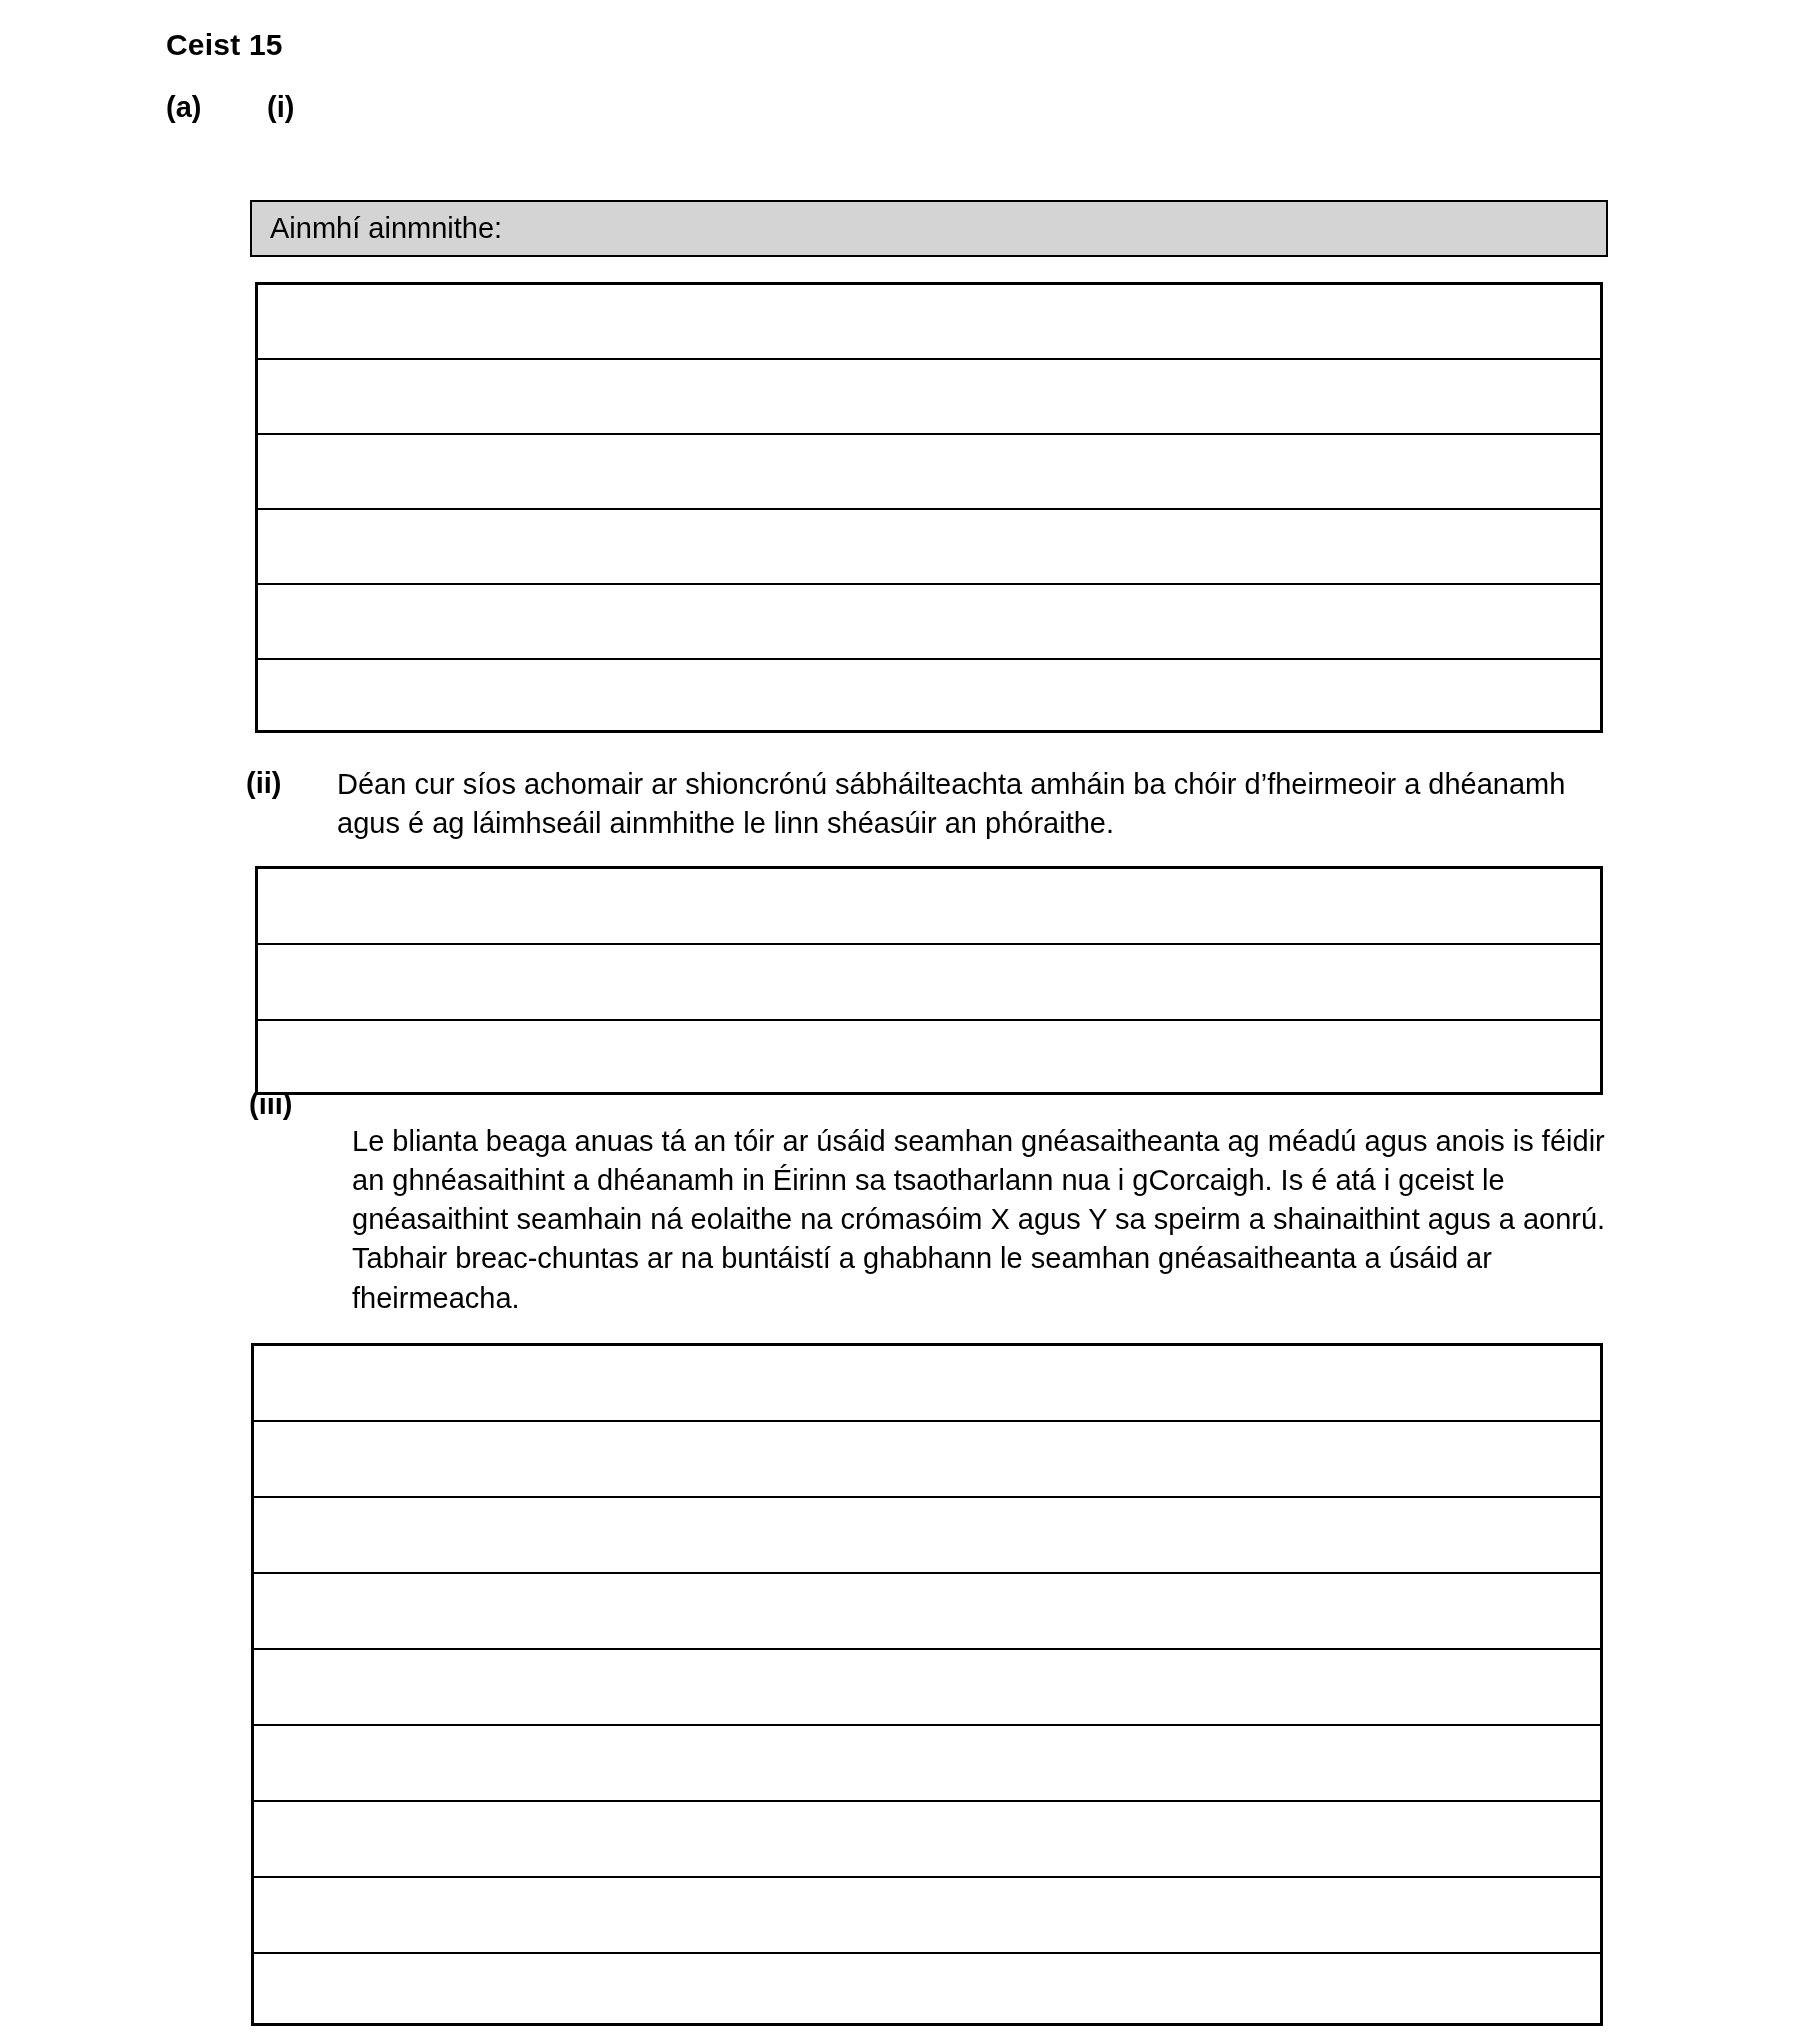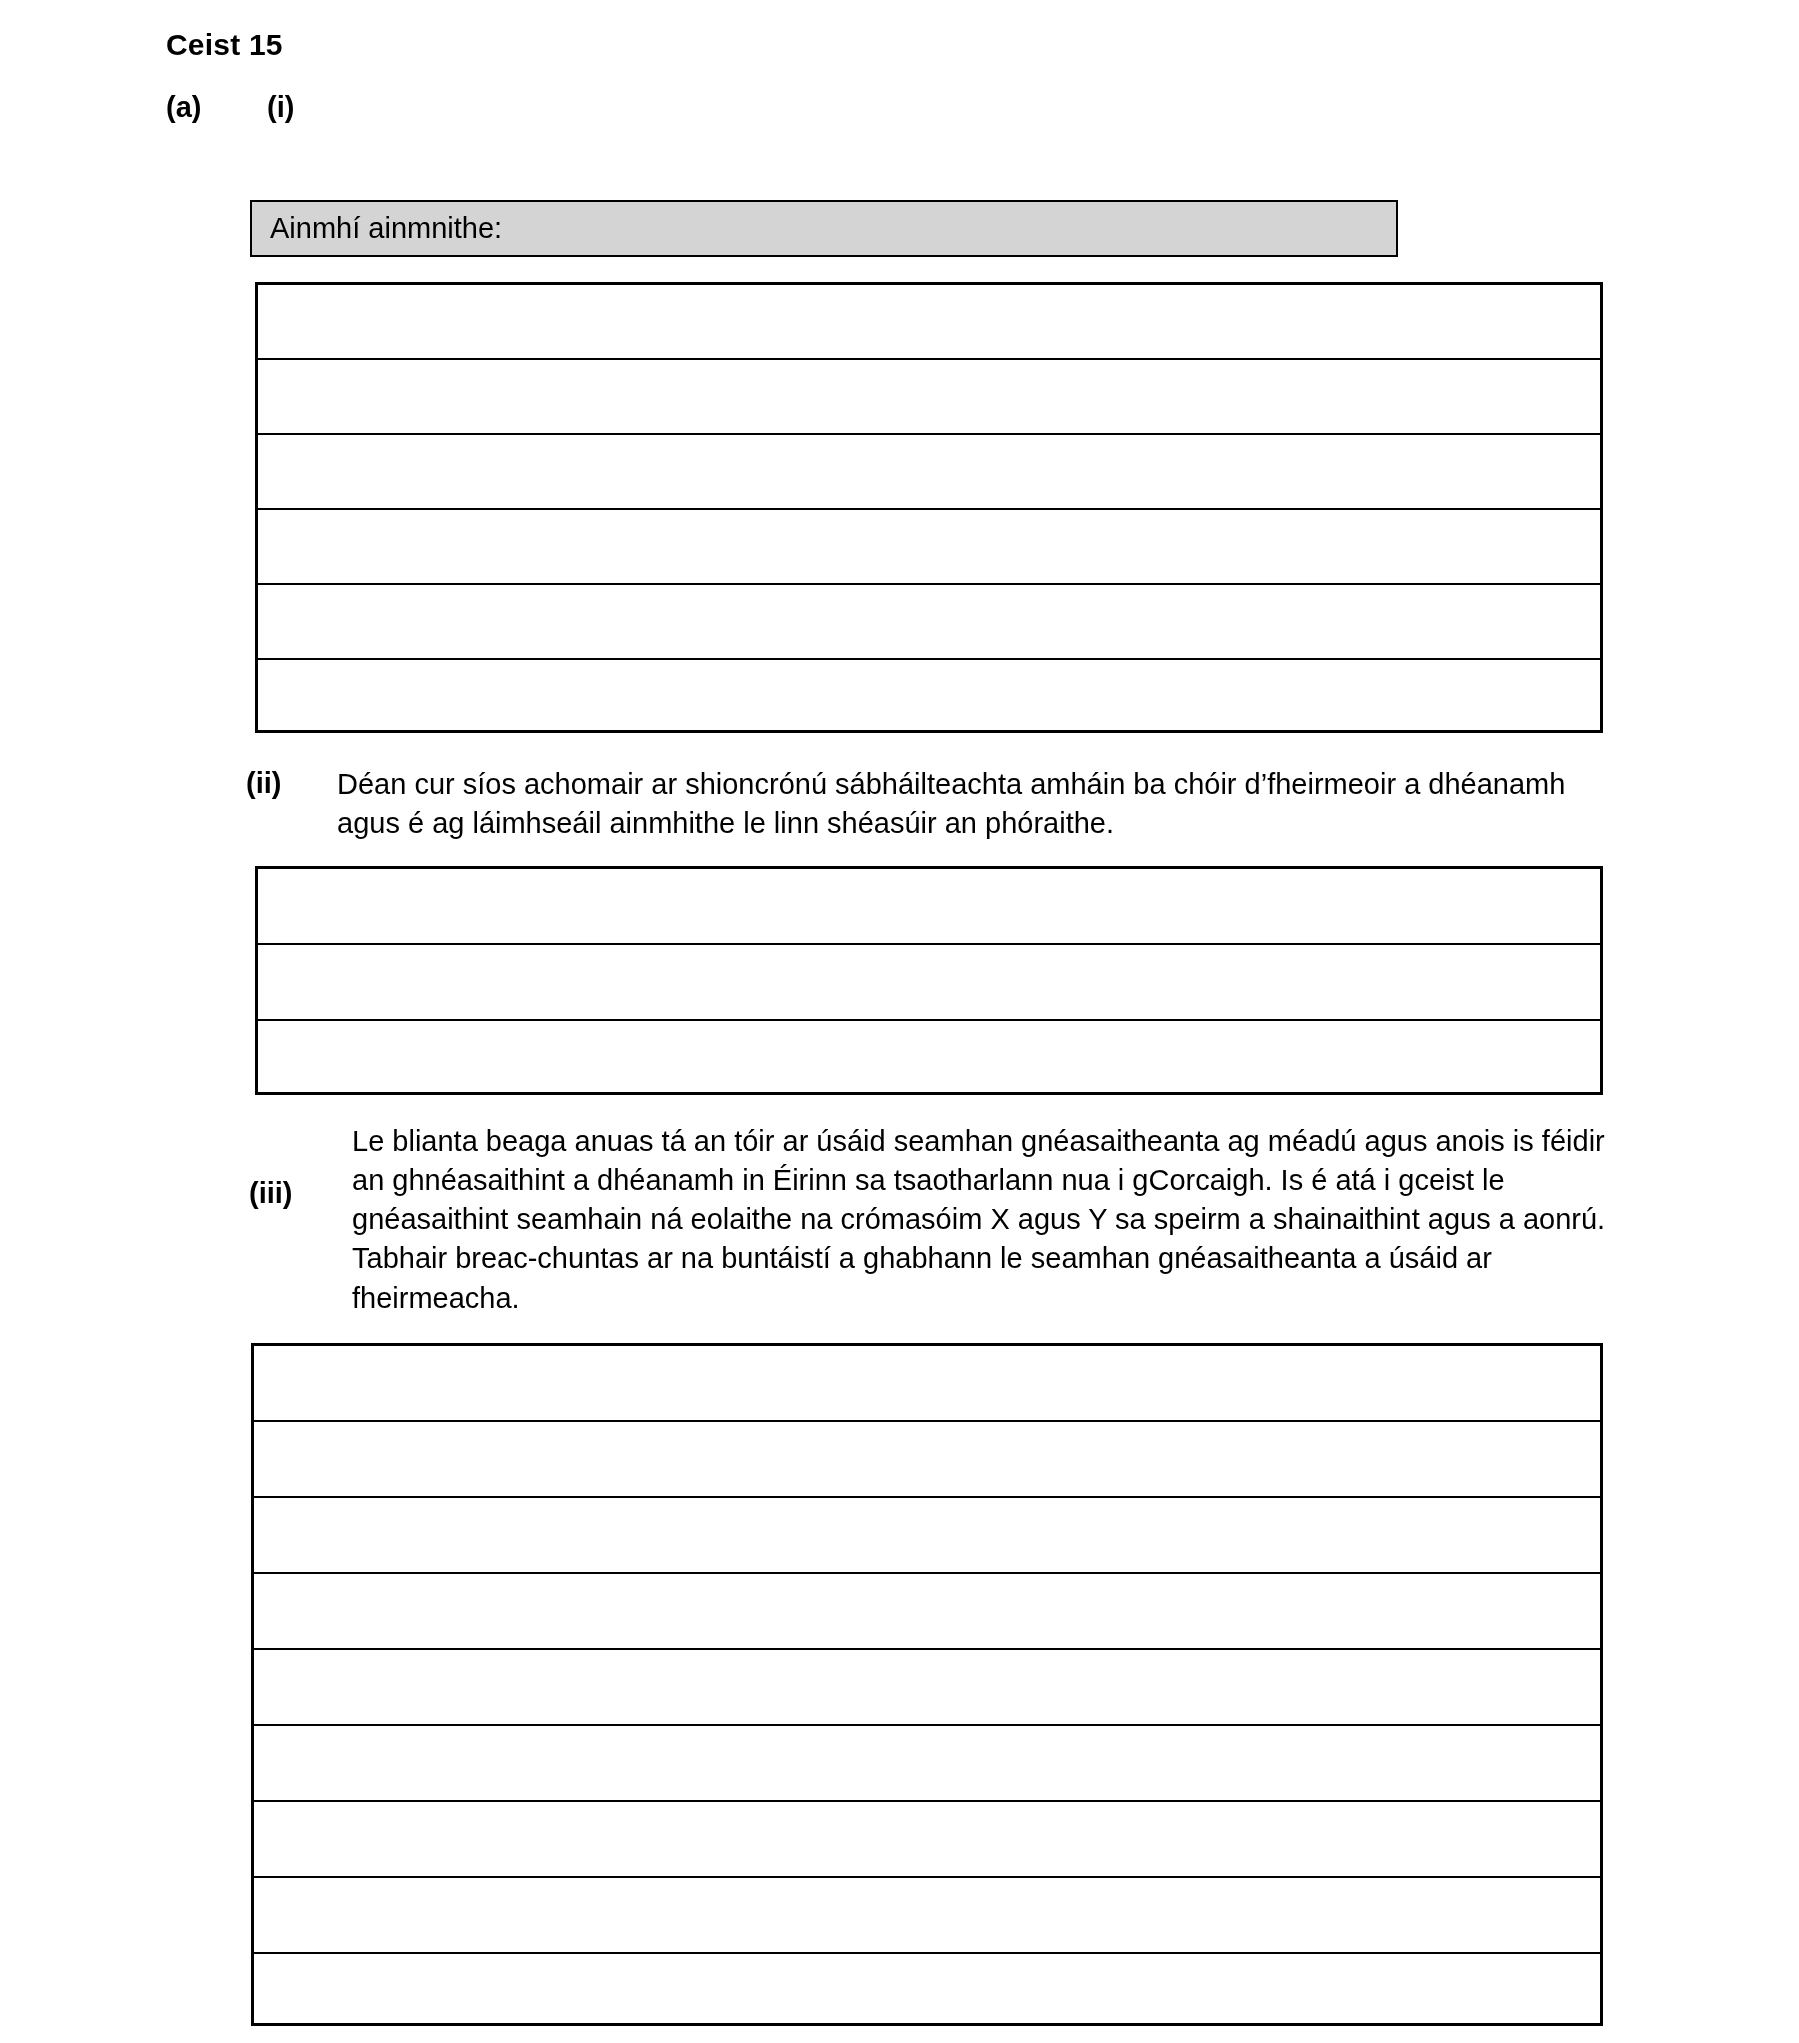--- a/index.html
+++ b/index.html
@@ -84,21 +84,21 @@
 <body>
 
 <div class="page">
 
   <div class="q-heading">Ceist 15</div>
 
   <div class="marker-a" style="top:91px;">(a)</div>
 
   <div class="marker-roman" style="left:267px; top:91px;">(i)</div>
 
-  <div class="shaded-box" style="left:250px; top:200px; width:1148px; height:57px;">
+  <div class="shaded-box" style="left:250px; top:200px; width:1358px; height:57px;">
     <span>Ainmhí ainmnithe:</span>
   </div>
 
   <div class="lined-box" style="left:255px; top:282px; width:1348px; height:451px;">
     <div class="rule" style="height:75px;"></div>
     <div class="rule" style="height:75px;"></div>
     <div class="rule" style="height:75px;"></div>
     <div class="rule" style="height:75px;"></div>
     <div class="rule" style="height:75px;"></div>
     <div class="rule" style="height:69px;"></div>
@@ -109,21 +109,21 @@
     <span>Déan cur síos achomair ar shioncrónú sábháilteachta </span><b>amháin</b><span> ba chóir d’fheirmeoir</span>
     <span>a dhéanamh agus é ag láimhseáil ainmhithe le linn shéasúir an phóraithe.</span>
   </div>
 
   <div class="lined-box" style="left:255px; top:866px; width:1348px; height:229px;">
     <div class="rule" style="height:76px;"></div>
     <div class="rule" style="height:76px;"></div>
     <div class="rule" style="height:70px;"></div>
   </div>
 
-  <div class="marker-roman" style="left:249px; top:1177px;">(iii)</div>
+  <div class="marker-roman" style="left:249px; top:1088px;">(iii)</div>
   <div class="qtext" style="left:352px; top:1122px; width:1277px;">
     <span>Le blianta beaga anuas tá an tóir ar úsáid seamhan gnéasaitheanta ag méadú agus</span>
     <span>anois is féidir an ghnéasaithint a dhéanamh in Éirinn sa tsaotharlann nua i gCorcaigh. Is</span>
     <span>é atá i gceist le gnéasaithint seamhain ná eolaithe na crómasóim X agus Y sa speirm a</span>
     <span>shainaithint agus a aonrú. Tabhair breac-chuntas ar na buntáistí a ghabhann le</span>
     <span>seamhan gnéasaitheanta a úsáid ar fheirmeacha.</span>
   </div>
 
   <div class="lined-box" style="left:251px; top:1343px; width:1352px; height:683px;">
     <div class="rule" style="height:76px;"></div>

